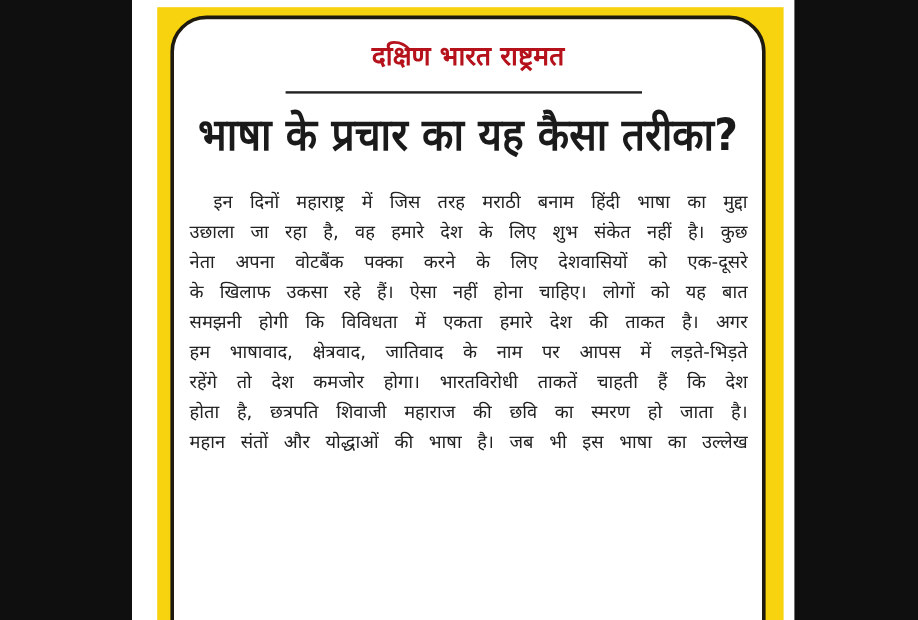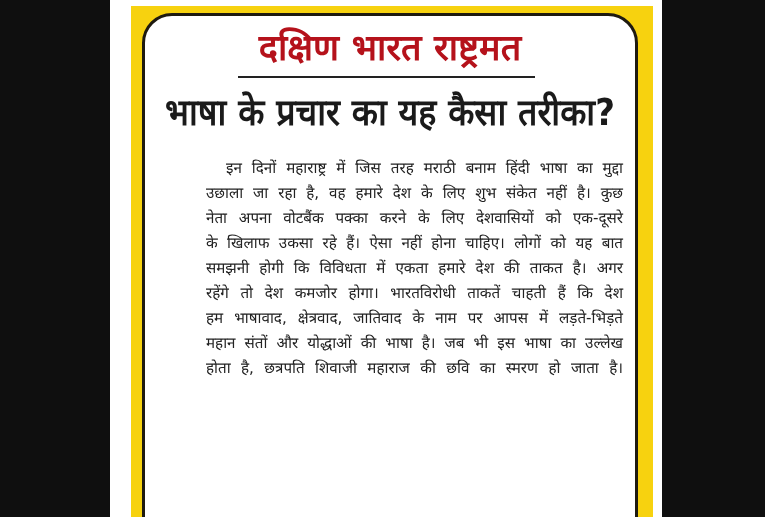--- a/index.html
+++ b/index.html
@@ -47,21 +47,21 @@
     }
     .masthead {
       position: absolute;
       left: 0;
       right: 0;
       top: 12px;
       text-align: center;
       color: #b5121b;
       font-family: "DejaVu Sans", sans-serif;
       font-weight: bold;
-      font-size: 36px;
+      font-size: 22px;
       line-height: 40px;
       letter-spacing: 0px;
     }
     .rule {
       position: absolute;
       left: 93px;
       width: 297px;
       top: 60px;
       height: 2px;
       background: #222;
@@ -90,21 +90,20 @@
       font-family: "DejaVu Sans", sans-serif;
       font-size: 15.2px;
       line-height: 25px;
     }
     .body .line {
       display: block;
       white-space: nowrap;
       text-align: justify;
       text-align-last: justify;
       height: 25px;
-      margin-left: 48px;
     }
     .body .line.indent {
       padding-left: 20px;
     }
   </style>
 </head>
 <body>
 
 <div class="stage">
   <div class="page-strip"></div>
@@ -112,19 +111,19 @@
   <div class="card">
     <div class="masthead">दक्षिण भारत राष्ट्रमत</div>
     <div class="rule"></div>
     <div class="headline">भाषा के प्रचार का यह कैसा तरीका?</div>
     <div class="body">
       <span class="line indent">इन दिनों महाराष्ट्र में जिस तरह मराठी बनाम हिंदी भाषा का मुद्दा</span>
       <span class="line">उछाला जा रहा है, वह हमारे देश के लिए शुभ संकेत नहीं है। कुछ</span>
       <span class="line">नेता अपना वोटबैंक पक्का करने के लिए देशवासियों को एक-दूसरे</span>
       <span class="line">के खिलाफ उकसा रहे हैं। ऐसा नहीं होना चाहिए। लोगों को यह बात</span>
       <span class="line">समझनी होगी कि विविधता में एकता हमारे देश की ताकत है। अगर</span>
+      <span class="line">हम भाषावाद, क्षेत्रवाद, जातिवाद के नाम पर आपस में लड़ते-भिड़ते</span>
       <span class="line">रहेंगे तो देश कमजोर होगा। भारतविरोधी ताकतें चाहती हैं कि देश</span>
-      <span class="line">हम भाषावाद, क्षेत्रवाद, जातिवाद के नाम पर आपस में लड़ते-भिड़ते</span>
+      <span class="line">होता है, छत्रपति शिवाजी महाराज की छवि का स्मरण हो जाता है।</span>
       <span class="line">महान संतों और योद्धाओं की भाषा है। जब भी इस भाषा का उल्लेख</span>
-      <span class="line">होता है, छत्रपति शिवाजी महाराज की छवि का स्मरण हो जाता है।</span>
     </div>
   </div>
 </div>
 
 </body></html>

